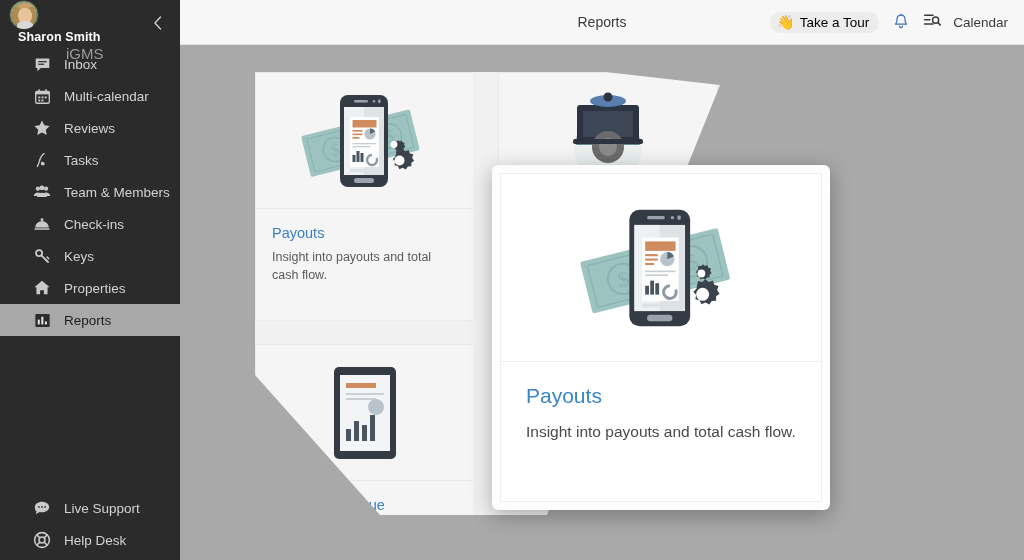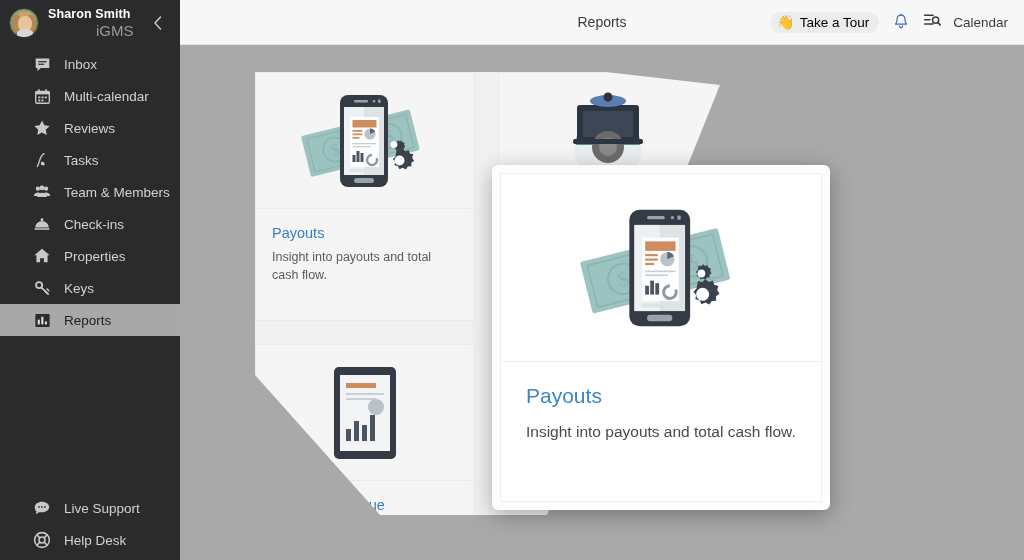--- a/index.html
+++ b/index.html
@@ -13,22 +13,22 @@
 
   
   .sidebar {
     position: absolute; left: 0; top: 0;
     width: 180px; height: 560px;
     background: #2b2b2b;
     z-index: 40;
     display: flex; flex-direction: column;
   }
   .profile {
-    height: 46px; display: flex; align-items: center;
-    padding: 0 6px 0 9px; position: relative;
+    height: 46px; display: flex; align-items: flex-start;
+    padding: 0 6px 0 9px; position: relative; flex-direction: column;
   }
   .avatar {
     width: 30px; height: 30px; border-radius: 50%;
     background: linear-gradient(160deg,#8fa67a 0%,#7e9468 45%,#5e7a4c 100%);
     position: relative; overflow: hidden; flex: 0 0 auto;
     border: 1px solid #3a3a3a;
   }
   .avatar .hair {
     position: absolute; left: 4px; top: 2px; width: 22px; height: 20px;
     background: #c8a068; border-radius: 50% 50% 40% 40%;
@@ -265,36 +265,36 @@
               <rect x="1.5" y="14.6" width="17" height="1.9" rx=".9" fill="#c9c9c9"></rect>
               <circle cx="10" cy="5.3" r="1.6" fill="#c9c9c9"></circle>
             </svg>
         </span>
         <span class="nav-label">Check-ins</span>
       </div>
 
 
       <div class="nav-item">
         <span class="nav-ico">
-          <svg width="18" height="18" viewBox="0 0 20 20">
-              <path d="M10 2L1.5 9.3h2.3V17h4.1v-4.6h4.2V17h4.1V9.3h2.3z" fill="#c9c9c9"></path>
-            </svg>
-        </span>
-        <span class="nav-label">Properties</span>
-      </div>
-
-      <div class="nav-item">
-        <span class="nav-ico">
           <svg width="17" height="17" viewBox="0 0 20 20">
               <circle cx="6" cy="6" r="3.6" fill="none" stroke="#c9c9c9" stroke-width="2.1"></circle>
               <path d="M8.6 8.6l8 8" stroke="#c9c9c9" stroke-width="2.1" stroke-linecap="round"></path>
               <path d="M13 13l2 2M15.4 10.6l2 2" stroke="#c9c9c9" stroke-width="1.8" stroke-linecap="round"></path>
             </svg>
         </span>
         <span class="nav-label">Keys</span>
+      </div>
+
+      <div class="nav-item">
+        <span class="nav-ico">
+          <svg width="18" height="18" viewBox="0 0 20 20">
+              <path d="M10 2L1.5 9.3h2.3V17h4.1v-4.6h4.2V17h4.1V9.3h2.3z" fill="#c9c9c9"></path>
+            </svg>
+        </span>
+        <span class="nav-label">Properties</span>
       </div>
 
       <div class="nav-item active">
         <span class="nav-ico">
           <svg width="17" height="17" viewBox="0 0 20 20">
               <rect x="1.6" y="2.4" width="16.8" height="15.2" rx="1" fill="#2b2b2b"></rect>
               <rect x="4.4" y="9" width="2.4" height="5.6" fill="#e6e6e6"></rect>
               <rect x="8.6" y="5.6" width="2.4" height="9" fill="#e6e6e6"></rect>
               <rect x="12.8" y="11.2" width="2.4" height="3.4" fill="#e6e6e6"></rect>
             </svg>

